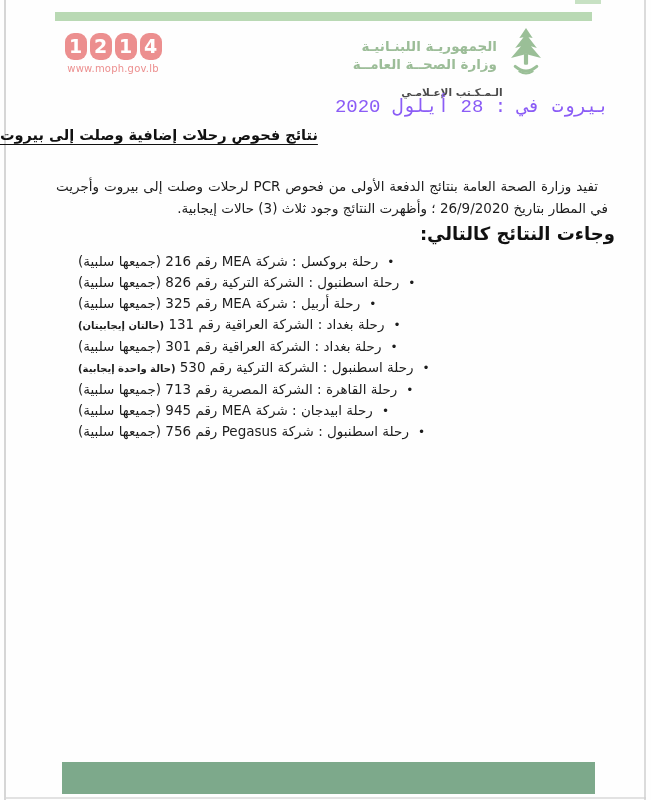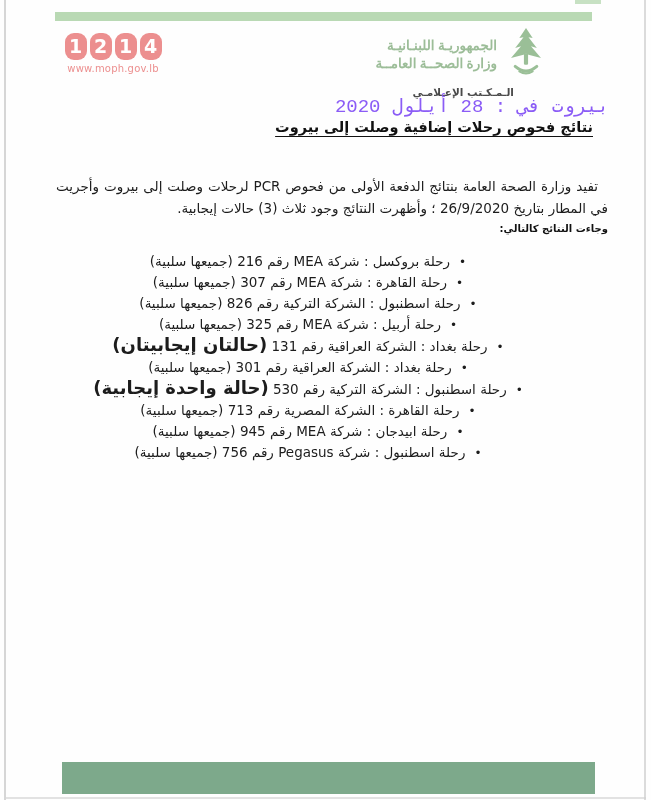--- a/index.html
+++ b/index.html
@@ -26,41 +26,41 @@
 
   
   .hotline{position:absolute;left:58px;top:33px;width:110px;text-align:center;direction:ltr;}
   .digits{display:flex;gap:3px;justify-content:center;}
   .digit{width:22px;height:27px;background:var(--hotline-pink);color:#fff;border-radius:9px;
          font-weight:bold;font-size:19px;line-height:27px;text-align:center;}
   .hotline-site{margin-top:3px;color:var(--hotline-pink);font-size:10px;font-weight:normal;letter-spacing:.2px;}
 
   
   .ministry{position:absolute;right:100px;top:26px;text-align:left;direction:rtl;}
-  .ministry-row{display:flex;align-items:center;gap:4px;direction:ltr;font-family:Liberation Serif, serif;}
+  .ministry-row{display:flex;align-items:center;gap:4px;direction:ltr;}
   .ministry-names{text-align:right;color:var(--logo-text-green);font-weight:bold;
                   font-size:13.5px;line-height:18px;direction:rtl;}
   .press-office{margin-top:2px;text-align:center;color:#4a4a4a;font-weight:bold;font-size:10.5px;direction:rtl;}
   .cedar{flex:0 0 auto;}
 
   .date-line{position:absolute;right:42px;top:94px;direction:rtl;font-size:19px;color:#8b5cf6;font-family:Liberation Mono, monospace;}
 
-  .doc-title{position:absolute;left:0;top:119px;width:593px;text-align:right;direction:rtl;
+  .doc-title{position:absolute;left:0;top:127px;width:593px;text-align:left;direction:rtl;
              font-size:14.5px;font-weight:bold;text-decoration:underline;text-underline-offset:4px;color:#111;}
 
   .intro-paragraph{position:absolute;right:43px;top:176px;width:552px;direction:rtl;text-align:justify;
                    font-size:13.5px;line-height:21.5px;color:#1c1c1c;text-indent:10px;}
 
-  .results-intro{position:absolute;right:43px;top:223px;direction:rtl;font-size:10px;font-weight:bold;color:#111;}
+  .results-intro{position:absolute;right:36px;top:223px;direction:rtl;font-size:18px;font-weight:bold;color:#111;}
 
-  .flight-list{position:absolute;right:113px;top:251px;width:460px;direction:rtl;text-align:center;
+  .flight-list{position:absolute;right:113px;top:251px;width:460px;direction:rtl;text-align:left;
                font-size:13.5px;color:#1c1c1c;}
   .flight-item{line-height:20px;white-space:nowrap;}
   .flight-item .bullet{display:inline-block;margin-left:9px;font-size:12px;}
-  .flight-item b{font-size:18px;}
+  .flight-item b{font-size:10px;}
 </style>
 </head>
 <body>
 
 <div class="page">
 
   <div class="edge-left"></div>
   <div class="edge-right"></div>
   <div class="edge-bottom"></div>
   <div class="corner-mark"></div>
@@ -100,21 +100,20 @@
   <div class="date-line">بيروت في : 28 أيلول 2020</div>
 
   <div class="doc-title">نتائج فحوص رحلات إضافية وصلت إلى بيروت</div>
 
   <div class="intro-paragraph">تفيد وزارة الصحة العامة بنتائج الدفعة الأولى من فحوص PCR لرحلات وصلت إلى بيروت وأجريت في المطار بتاريخ 26/9/2020 ؛ وأظهرت النتائج وجود  ثلاث (3) حالات إيجابية.</div>
 
   <div class="results-intro">وجاءت النتائج كالتالي:</div>
 
   <div class="flight-list">
       <div class="flight-item"><span class="bullet">•</span><span>رحلة بروكسل : شركة MEA رقم 216 (جميعها سلبية)</span></div>
-      <div class="flight-item"><span class="bullet">•</span><span>رحلة القاهرة : شركة MEA رقم 307 (جميعها سلبية)</span></div>
       <div class="flight-item"><span class="bullet">•</span><span>رحلة اسطنبول : الشركة التركية رقم 826 (جميعها سلبية)</span></div>
       <div class="flight-item"><span class="bullet">•</span><span>رحلة أربيل : شركة MEA رقم 325 (جميعها سلبية)</span></div>
       <div class="flight-item"><span class="bullet">•</span><span>رحلة بغداد : الشركة العراقية رقم 131 </span><b>(حالتان إيجابيتان)</b></div>
       <div class="flight-item"><span class="bullet">•</span><span>رحلة بغداد : الشركة العراقية رقم 301 (جميعها سلبية)</span></div>
       <div class="flight-item"><span class="bullet">•</span><span>رحلة اسطنبول : الشركة التركية رقم 530 </span><b>(حالة واحدة إيجابية)</b></div>
       <div class="flight-item"><span class="bullet">•</span><span>رحلة القاهرة : الشركة المصرية رقم 713 (جميعها سلبية)</span></div>
       <div class="flight-item"><span class="bullet">•</span><span>رحلة ابيدجان : شركة MEA رقم 945 (جميعها سلبية)</span></div>
       <div class="flight-item"><span class="bullet">•</span><span>رحلة اسطنبول : شركة Pegasus رقم 756 (جميعها سلبية)</span></div>
     </div>
 

